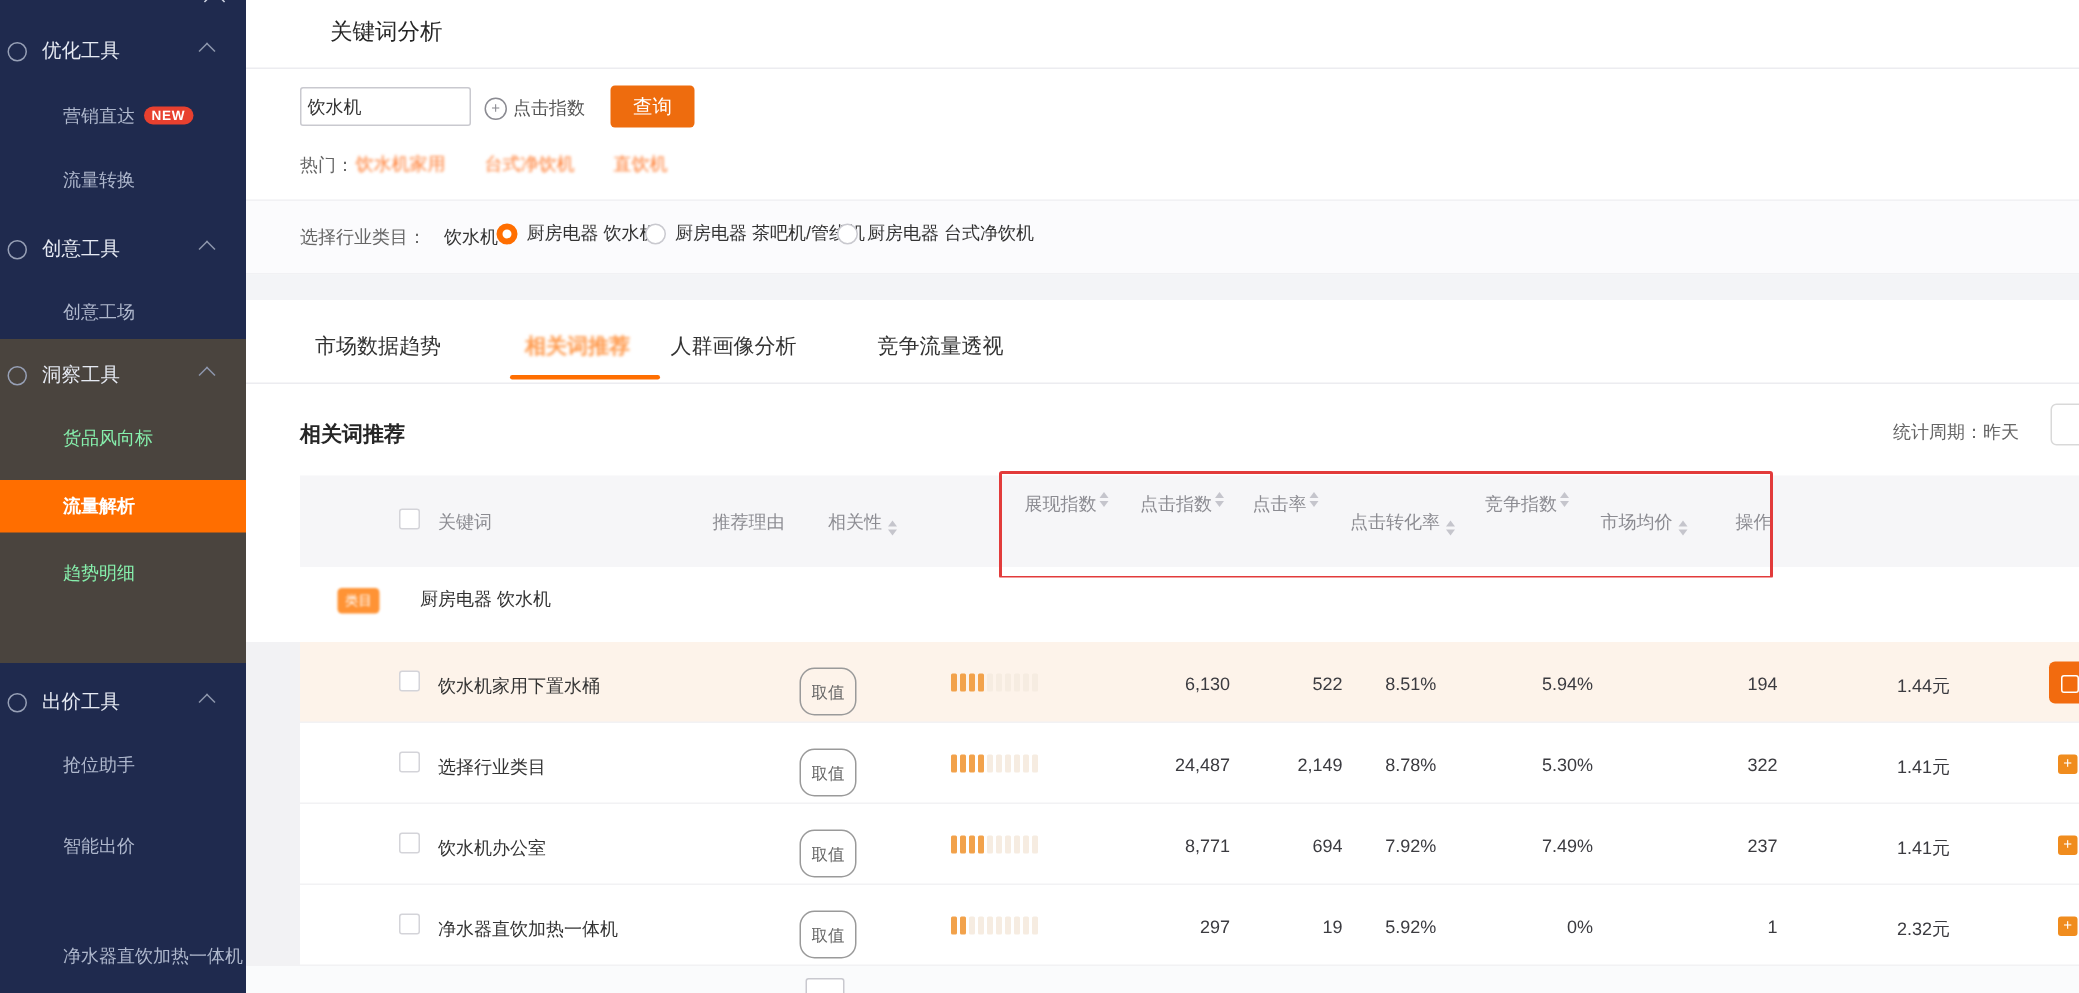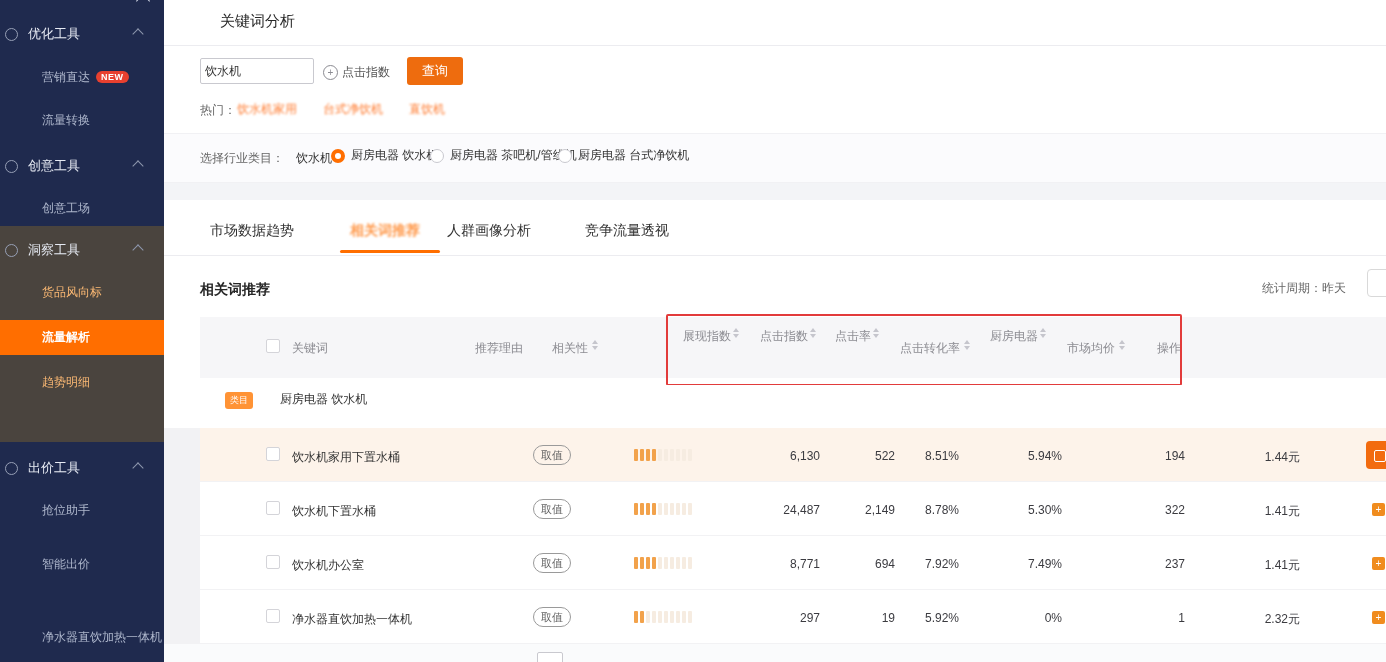--- a/index.html
+++ b/index.html
@@ -4,21 +4,21 @@
 <style>
   html,body{margin:0;padding:0;background:#e9eaee;}
   #app{position:relative;width:1386px;height:662px;overflow:hidden;background:#f3f4f7;
        font-family:"Liberation Sans","DejaVu Sans",sans-serif;padding-left:23px;-webkit-font-smoothing:antialiased;}
   
   .sidebar{position:absolute;left:0;top:0;width:164px;height:662px;background:#1f2a4e;}
   .sb-section{position:absolute;left:0;top:226px;width:164px;height:216px;background:#4a443e;}
   .sb-row{position:absolute;left:0;width:164px;display:flex;align-items:center;cursor:pointer;}
   .sb-group{height:28px;color:#e6eaf3;font-size:13px;}
   .sb-item{height:26px;color:#aeb7cc;font-size:12px;padding-left:42px;box-sizing:border-box;}
-  .sb-item.warm{color:#fdba74;font-family:Liberation Mono, monospace;}
+  .sb-item.warm{color:#86efac;font-family:Liberation Mono, monospace;}
   .sb-item.active{background:#ff6e00;color:#fff;font-weight:bold;height:35px;width:164px;}
   .gicon{position:absolute;left:5px;width:11px;height:11px;border:1.5px solid #97a0b6;border-radius:50%;}
   .sb-group .glabel{margin-left:28px;}
   .caret{width:7px;height:7px;border-left:1.5px solid #8e97ad;border-top:1.5px solid #8e97ad;
          transform:rotate(45deg);margin-left:auto;margin-right:22px;}
   .top-partial{position:absolute;left:138px;top:-4px;width:9px;height:9px;border-left:1.5px solid #cdd3e2;
          border-top:1.5px solid #cdd3e2;transform:rotate(45deg);}
   .new-badge{margin-left:6px;background:#e8402f;color:#fff;font-size:9px;font-weight:bold;
          padding:1px 5px;border-radius:7px;letter-spacing:.5px;}
   
@@ -49,43 +49,43 @@
   .tab{position:absolute;top:222px;font-size:14px;color:#333;cursor:pointer;}
   .tab.active{color:#ff9a4d;font-weight:bold;filter:blur(1.2px);}
   .tab-underline{position:absolute;left:340px;top:250px;width:100px;height:3px;background:#ff6e00;border-radius:2px;}
   .tabs-divider{position:absolute;left:164px;top:255px;width:1222px;height:1px;background:#ececf0;}
   .sec-title{position:absolute;left:200px;top:281px;font-size:14px;font-weight:bold;color:#262626;}
   .period{position:absolute;left:1262px;top:280px;font-size:12px;color:#666;}
   .period-ctl{position:absolute;left:1367px;top:269px;width:40px;height:28px;background:#fff;
          border:1px solid #d9d9d9;border-radius:4px;box-sizing:border-box;cursor:pointer;}
   
   .thead{position:absolute;left:200px;top:317px;width:1186px;height:61px;background:#f6f6f8;}
-  .th{position:absolute;font-size:12px;color:#8c8c92;display:flex;align-items:flex-start;gap:4px;}
+  .th{position:absolute;font-size:12px;color:#8c8c92;display:flex;align-items:flex-end;gap:4px;}
   .th.stack{align-items:flex-start;gap:2px;}
   .sorter{display:inline-flex;flex-direction:column;gap:2px;cursor:pointer;}
   .sorter i{width:0;height:0;border-left:3.5px solid transparent;border-right:3.5px solid transparent;display:block;}
   .sorter i.up{border-bottom:4px solid #c5c5cc;}
   .sorter i.down{border-top:4px solid #c5c5cc;}
   .cb{position:absolute;width:14px;height:14px;border:1px solid #d4d4d9;border-radius:2px;background:#fff;box-sizing:border-box;cursor:pointer;}
   .ann-box{position:absolute;left:666px;top:314px;width:512px;height:68px;border:2px solid #e23b3b;border-radius:2px;pointer-events:none;}
   .grp-row{position:absolute;left:200px;top:385px;width:1186px;height:43px;background:#fff;}
   .grp-badge{position:absolute;left:225px;top:392px;background:#ff9335;color:#fff;font-size:9px;
          padding:2px 5px;border-radius:3px;filter:blur(.6px);}
   .grp-label{position:absolute;left:280px;top:391px;font-size:12px;color:#333;}
   .gutter{position:absolute;left:164px;top:428px;width:63px;height:234px;background:#f2f2f4;}
   .trow{position:absolute;left:200px;width:1186px;height:54px;background:#fff;border-bottom:1px solid #f2f2f4;box-sizing:border-box;}
   .trow.hl{background:#fdf3ea;}
   .kw{position:absolute;left:92px;top:21px;font-size:12px;color:#333;}
-  .pill{position:absolute;left:333px;top:17px;width:38px;height:20px;border:1px solid #9a9a9a;border-radius:10px;
+  .pill{position:absolute;left:333px;top:17px;width:38px;height:32px;border:1px solid #9a9a9a;border-radius:10px;
         display:flex;align-items:center;justify-content:center;font-size:11px;color:#666;box-sizing:border-box;}
   .bars{position:absolute;left:434px;top:21px;display:flex;gap:2px;}
   .bars b{width:4px;height:12px;border-radius:1px;background:#f6ece1;}
   .bars b.on{background:#f2a24b;}
   .num{position:absolute;top:21px;font-size:12px;color:#3b3b40;text-align:right;}
-  .n1{left:500px;width:120px;} .n2{left:615px;width:80px;} .n3{left:664px;width:95px;}
+  .n1{left:500px;width:120px;} .n2{left:615px;width:80px;} .n3{left:693px;width:95px;text-align:center;}
   .n4{left:777px;width:85px;} .n5{left:885px;width:100px;} .n6{left:995px;width:105px;}
   .act-btn{position:absolute;left:1166px;top:13px;width:34px;height:28px;background:#f26b0f;border-radius:4px;cursor:pointer;}
   .act-btn::after{content:"";position:absolute;left:8px;top:9px;width:10px;height:10px;border:1.5px solid #fff;border-radius:2px;}
   .act-mini{position:absolute;left:1172px;top:21px;width:13px;height:13px;background:#f08c1e;border-radius:2px;cursor:pointer;
         display:flex;align-items:center;justify-content:center;color:#fff;font-size:10px;line-height:1;}
   .bottom-partial{position:absolute;left:537px;top:652px;width:26px;height:14px;background:#fff;
         border:1px solid #c9c9cf;border-radius:2px;box-sizing:border-box;cursor:pointer;}
   .below-rows{position:absolute;left:164px;top:644px;width:1222px;height:18px;background:#fafbfc;}
 </style>
 </head>
@@ -234,21 +234,21 @@
       </span>
   </div>
   <div class="th" style="left:900px;top:340px">
     <span>点击转化率</span>
     <span class="sorter">
         <i class="up"></i>
         <i class="down"></i>
       </span>
   </div>
   <div class="th stack" style="left:990px;top:328px">
-    <span>厨房电器</span>
+    <span>竞争指数</span>
     <span class="sorter">
         <i class="up"></i>
         <i class="down"></i>
       </span>
   </div>
   <div class="th" style="left:1067px;top:340px">
     <span>市场均价</span>
     <span class="sorter">
         <i class="up"></i>
         <i class="down"></i>
@@ -284,21 +284,21 @@
     <span class="num n2">522</span>
     <span class="num n3">8.51%</span>
     <span class="num n4">5.94%</span>
     <span class="num n5">194</span>
     <span class="num n6">1.44元</span>
     <span class="act-btn"></span>
   </div>
 
   <div class="trow" style="top:482px">
     <span class="cb" style="left:66px;top:19px"></span>
-    <span class="kw">饮水机下置水桶</span>
+    <span class="kw">选择行业类目</span>
     <span class="pill">取值</span>
     <span class="bars">
         <b class="on"></b>
         <b class="on"></b>
         <b class="on"></b>
         <b class="on"></b>
         <b></b>
         <b></b>
         <b></b>
         <b></b>

